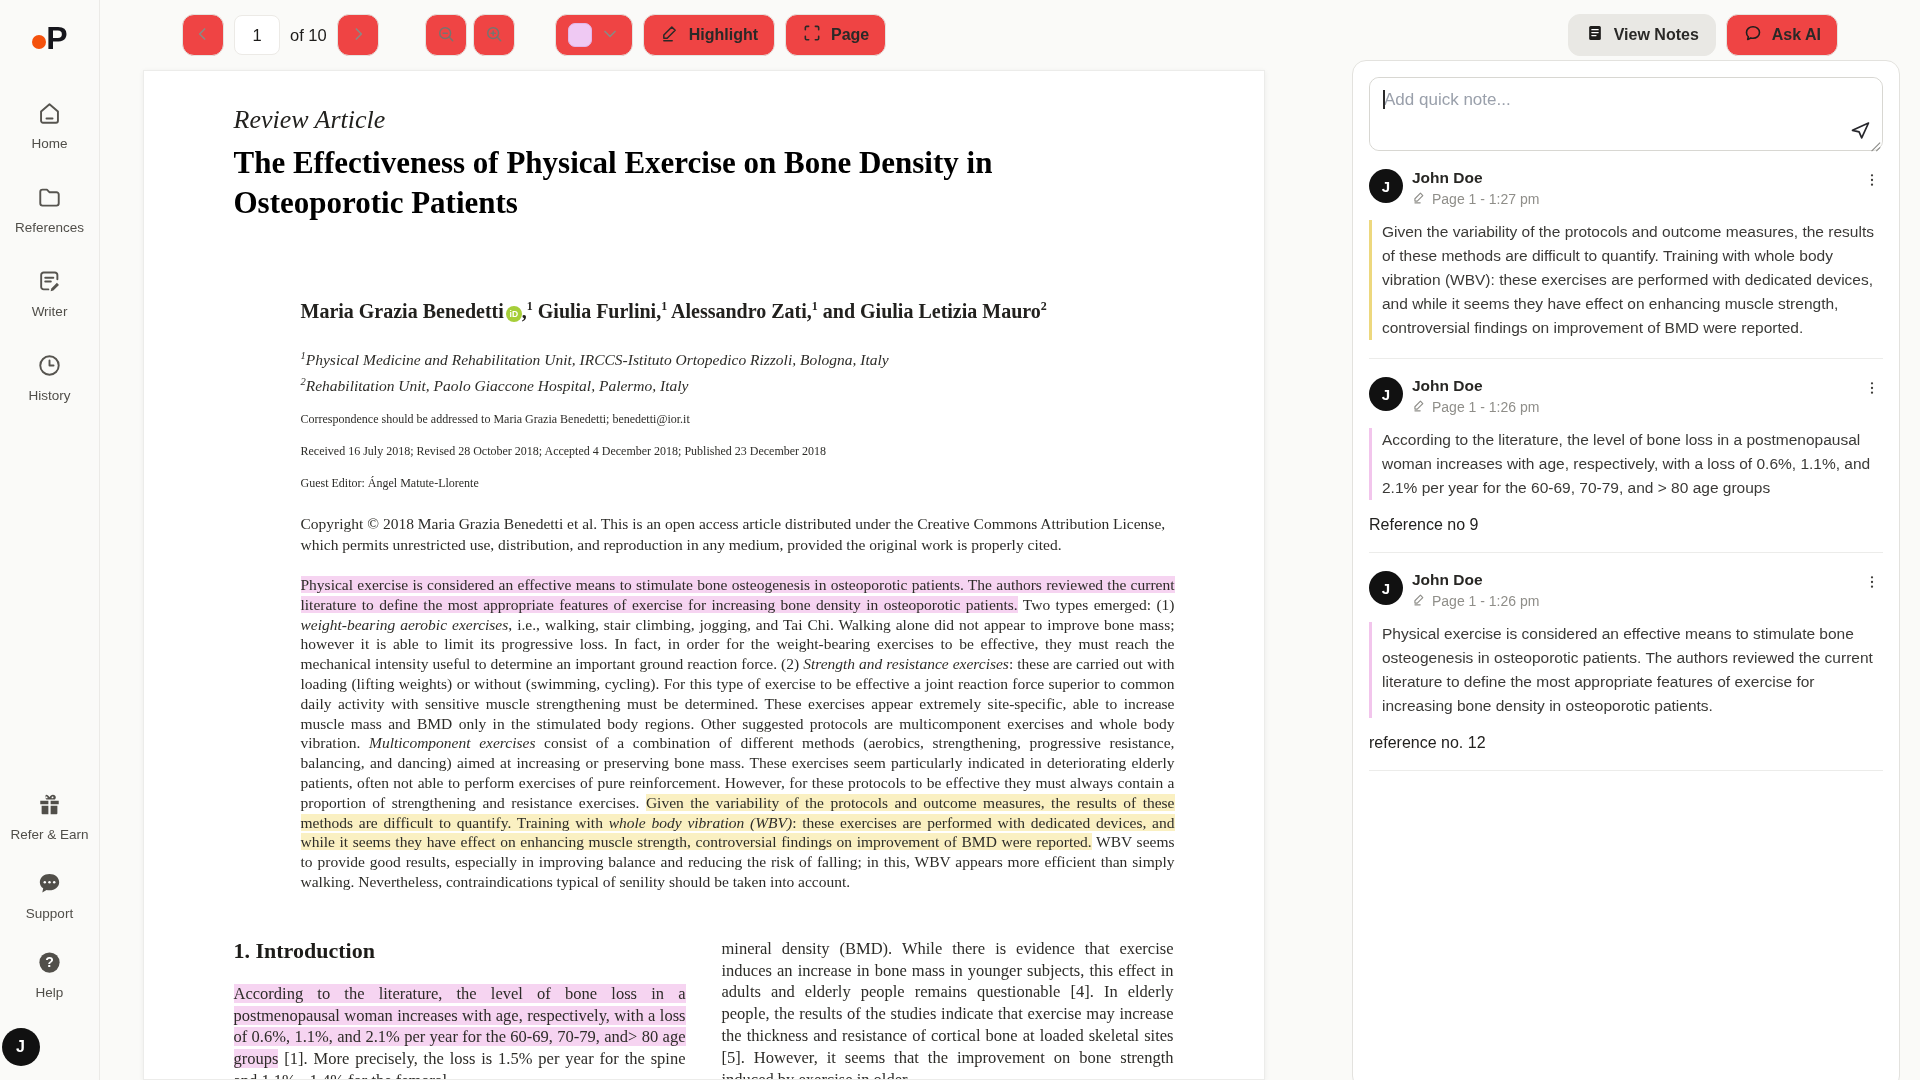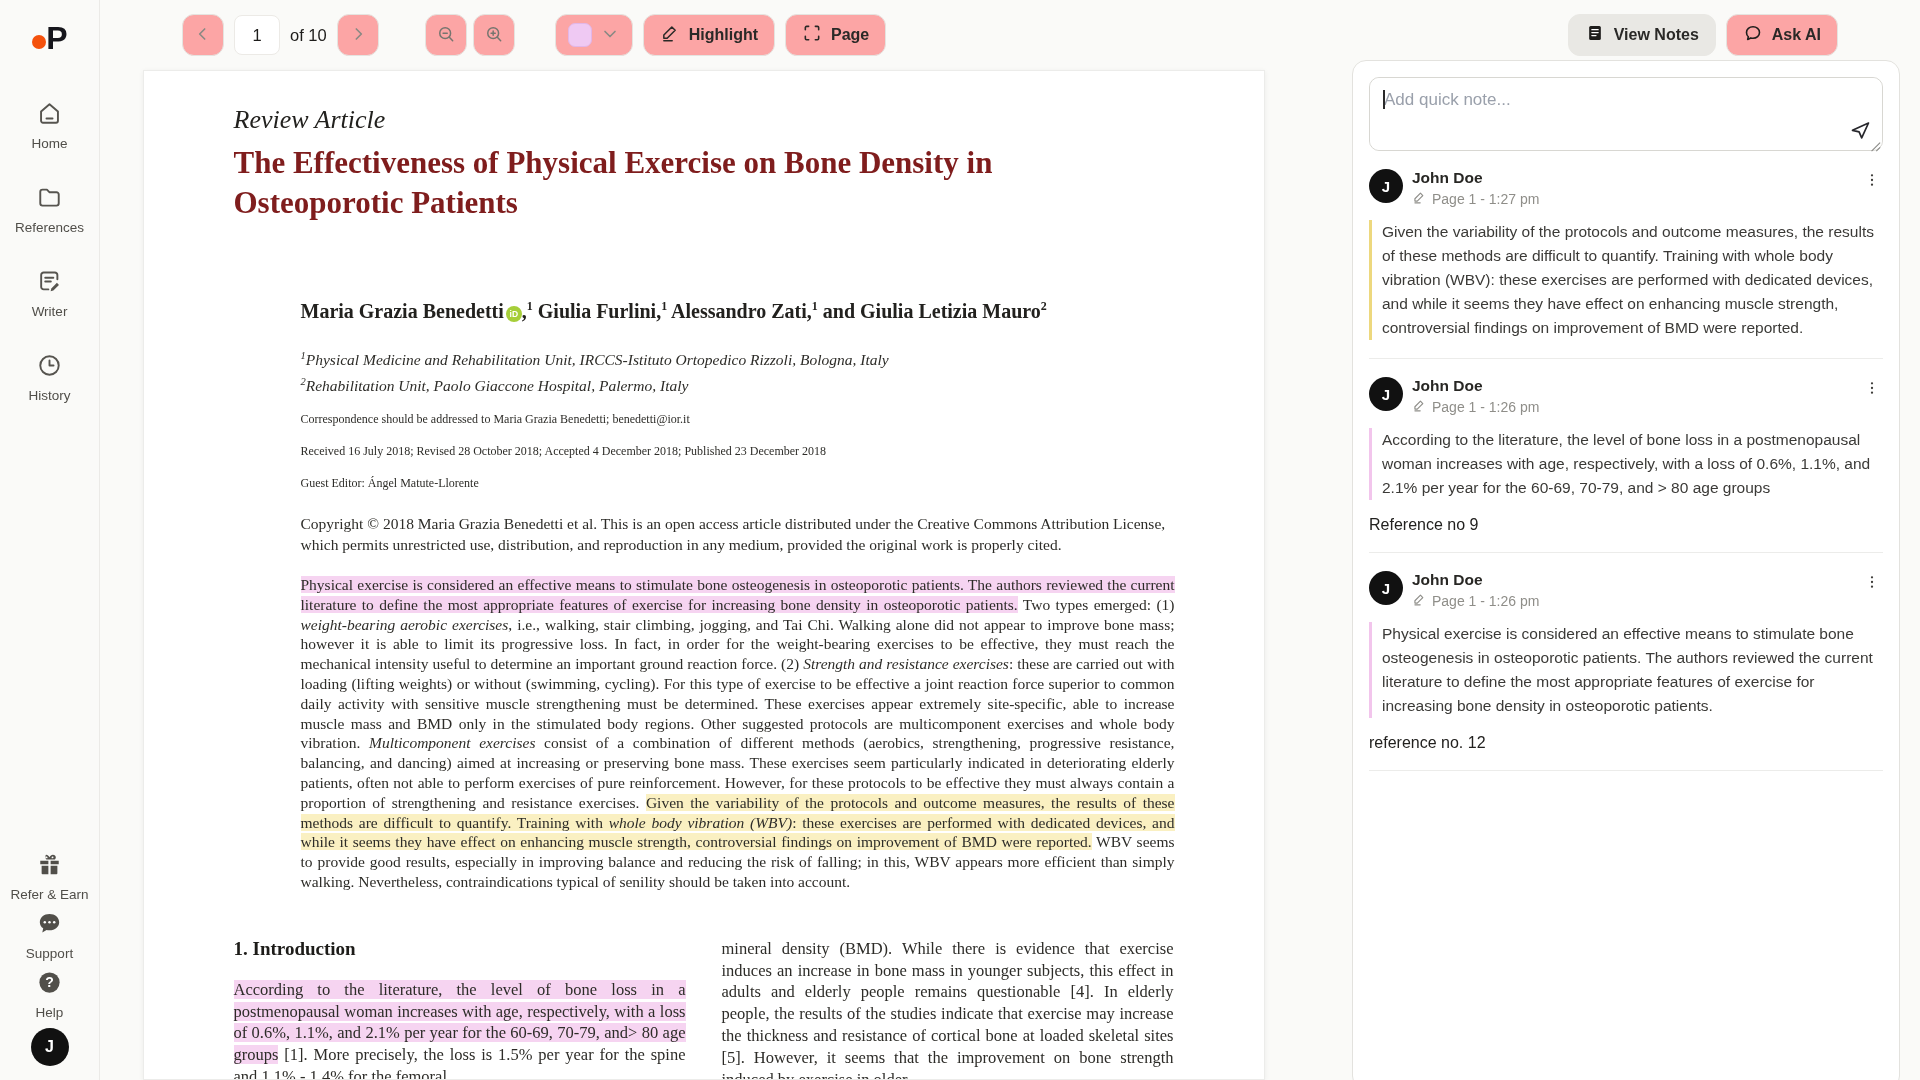--- a/index.html
+++ b/index.html
@@ -8,64 +8,64 @@
 
   
   .sidebar { width:100px; height:100%; background:#fafaf8; border-right:1px solid #ebeae7; display:flex; flex-direction:column; align-items:center; flex-shrink:0; }
   .logo { margin-top:14px; display:flex; align-items:flex-end; height:40px; }
   .logo-dot { width:14px; height:14px; border-radius:50%; background:#f4510c; margin-bottom:5px; }
   .logo-p { font-size:32px; font-weight:800; color:#16161c; letter-spacing:-1px; line-height:1; }
   .side-nav { margin-top:46px; display:flex; flex-direction:column; gap:33px; align-items:center; }
   .side-item { display:flex; flex-direction:column; align-items:center; gap:5px; cursor:pointer; width:96px; }
   .side-item svg { width:27px; height:27px; }
   .side-label { font-size:13.5px; color:#504e49; }
-  .side-bottom { margin-top:auto; margin-bottom:14px; display:flex; flex-direction:column; gap:8px; align-items:center; }
+  .side-bottom { margin-top:auto; margin-bottom:14px; display:flex; flex-direction:column; gap:28px; }
   .avatar { width:38px; height:38px; border-radius:50%; background:#111; color:#fff; font-weight:700; font-size:16px; display:flex; align-items:center; justify-content:center; cursor:pointer; }
 
   
   .main { flex:1; display:flex; flex-direction:column; min-width:0; }
 
   
   .toolbar { height:70px; display:flex; align-items:center; padding-left:82px; padding-right:20px; flex-shrink:0; }
-  .tbtn { height:42px; background:#fca5a5; border:1px solid #e5e4e0; border-radius:12px; display:flex; align-items:center; justify-content:center; cursor:pointer; color:#434240; }
+  .tbtn { height:42px; background:#ef4444; border:1px solid #e5e4e0; border-radius:12px; display:flex; align-items:center; justify-content:center; cursor:pointer; color:#434240; }
   .tbtn.icon-only { width:42px; }
   .tbtn svg { width:20px; height:20px; }
   .page-group { display:flex; align-items:center; gap:10px; }
   .page-input { width:46px; height:40px; background:#ffffff; border:1px solid #eceae6; border-radius:8px; text-align:center; font-size:16.5px; color:#1d1c1a; font-family:"Liberation Sans",sans-serif; }
   .page-total { font-size:16.5px; color:#1d1c1a; white-space:nowrap; }
   .zoom-group { display:flex; gap:6px; margin-left:46px; }
   .annot-group { display:flex; gap:10px; margin-left:40px; }
   .color-btn { padding:0 12px; gap:8px; }
   .swatch { width:24px; height:24px; border-radius:7px; background:#efc9f3; border:1px solid #e2b6e8; }
   .lbl-btn { padding:0 16px; gap:9px; font-size:16px; font-weight:600; color:#2a2927; }
   .right-group { margin-left:auto; display:flex; gap:10px; margin-right:62px; }
   .view-notes { background:#e9e8e4; border-color:#e9e8e4; }
 
   
   .workspace { flex:1; display:flex; min-height:0;gap:45px; }
   .page-area { flex:1; display:flex; justify-content:center; min-width:0; }
   .page { width:1122px; background:#ffffff; border:1px solid #ececea; box-shadow:0 1px 5px rgba(0,0,0,.06); padding:34px 90px 0 90px; overflow:hidden; }
 
   .doc { font-family:"Liberation Serif","DejaVu Serif",serif; color:#2d2c28; }
   .kicker { font-style:italic; font-size:26px; color:#22211e; }
-  .doc-title { font-size:31px; line-height:40px; font-weight:700; color:#7f1d1d; margin-top:8px; max-width:870px; }
+  .doc-title { font-size:31px; line-height:40px; font-weight:700; color:#000000; margin-top:8px; max-width:870px; }
   .doc-body { margin-left:67px; width:874px; }
   .authors { margin-top:76px; font-size:20px; font-weight:700; color:#22211e; }
   .authors sup { font-size:12px; }
   .orcid { display:inline-flex; width:16px; height:16px; border-radius:50%; background:#a6ce39; color:#fff; font-family:"Liberation Sans",sans-serif; font-size:8.5px; font-weight:700; align-items:center; justify-content:center; vertical-align:1px; margin-left:2px; font-style:normal; }
   .affils { margin-top:22px; font-style:italic; font-size:15.5px; line-height:22px; }
   .affils sup { font-size:10.5px; }
   .doc-line { margin-top:12px; font-size:12px; line-height:20px; }
   .copyright { margin-top:20px; font-size:15.5px; line-height:21px; text-align:left; }
   .abstract { margin-top:20px; font-size:15.5px; line-height:19.8px; text-align:justify; }
   .hl-pink { background:#f6d4f1; }
   .hl-yellow { background:#faf0c2; }
   .columns { margin-top:46px; display:flex; gap:36px; }
   .col { width:453px; }
-  .intro-h { font-size:19px; font-weight:700; color:#1d1c19; margin-bottom:19px; font-family:"Liberation Serif",serif; }
+  .intro-h { font-size:22px; font-weight:700; color:#1d1c19; margin-bottom:19px; font-family:"Liberation Serif",serif; }
   .col p { font-size:16.5px; line-height:21.8px; text-align:justify; }
 
   
   .notes-panel { width:548px; flex-shrink:0; margin:0 20px 0 0; margin-top:-10px; position:relative; top:0; align-self:stretch; background:#ffffff; border:1px solid #e3e2de; border-radius:14px; padding:16px; height:1030px; }
   .quick-note { position:relative; border:1px solid #d8d7d2; border-radius:10px; height:74px; background:#fff; }
   .quick-note textarea { width:100%; height:100%; border:none; outline:none; resize:none; border-radius:10px; padding:12px 14px; font-family:"Liberation Sans",sans-serif; font-size:17px; color:#404040; }
   .quick-note textarea::placeholder { color:#9aa0ab; }
   .caret { position:absolute; left:13px; top:12px; width:1.5px; height:19px; background:#2a2a2a; }
   .send-btn { position:absolute; right:10px; bottom:8px; width:24px; height:24px; cursor:pointer; color:#26262b; }
   .resize-handle { position:absolute; right:1px; bottom:0px; width:12px; height:12px; color:#8b8b88; }

